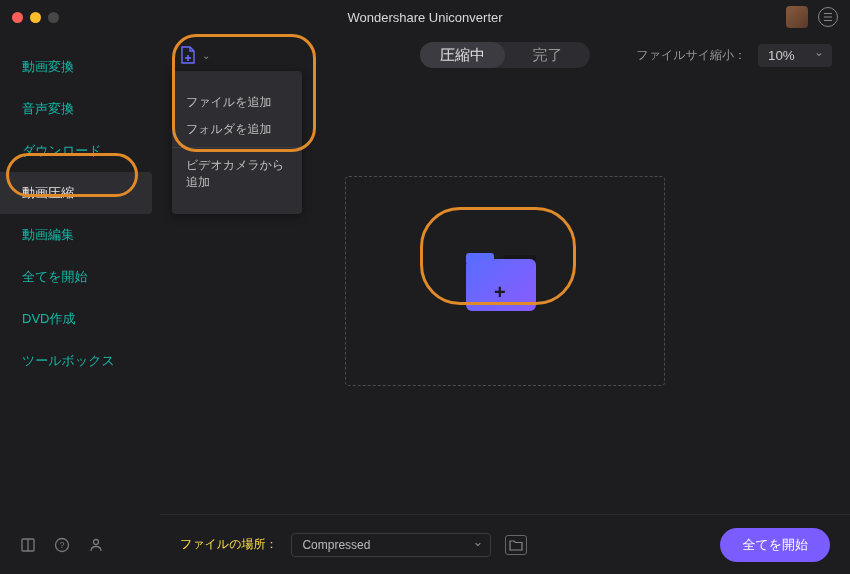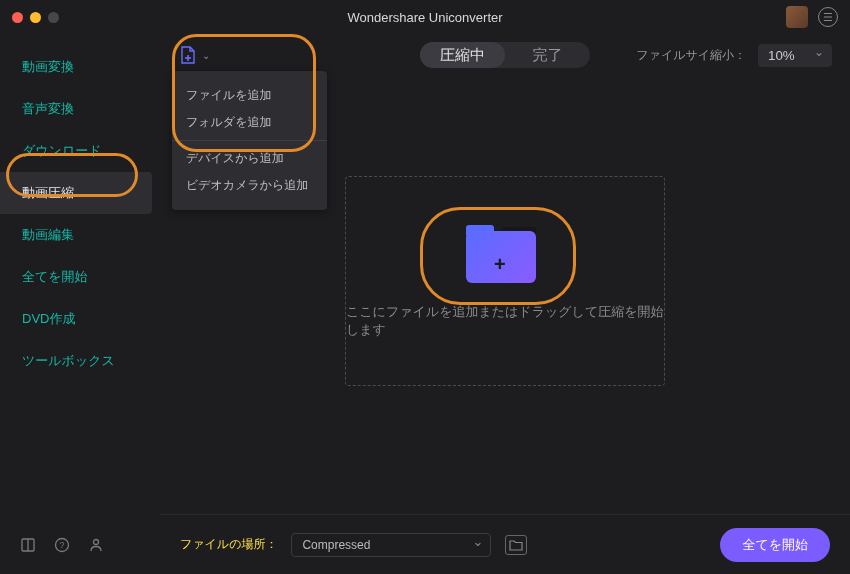--- a/index.html
+++ b/index.html
@@ -45,21 +45,21 @@
     height: 42px; display:flex; align-items:center;
     padding: 0 18px; gap: 20px; position:relative;
   }
   .add-btn-wrap { position:relative; }
   .add-icon { display:flex; align-items:center; gap:4px; cursor:pointer; }
   .add-icon svg { display:block; }
   .add-chev { color:#888; font-size:10px; }
   .add-menu {
     position:absolute; top: 26px; left:-6px;
     background:#2d2d32; border-radius:4px;
-    width: 155px; padding: 11px 0;
+    width: 130px; padding: 18px 0;
     box-shadow: 0 2px 8px rgba(0,0,0,0.4);
   }
   .add-menu-item { padding: 5px 14px; color:#c0c0c0; font-size:12px; cursor:pointer; }
   .menu-divider { border-top:1px solid #3d3d43; margin:4px 0; }
   .tab-pill {
     position:absolute; left:50%; transform:translateX(-50%);
     display:flex; background:#2c2c31; border-radius:14px; height:26px;
     width:170px;
   }
   .tab { flex:1; text-align:center; line-height:26px; font-size:15px; color:#999; cursor:pointer; }
@@ -150,21 +150,20 @@
               <path d="M12 2v4h4" fill="none" stroke="#6a6cff" stroke-width="1.4"></path>
               <line x1="10" y1="10" x2="10" y2="16" stroke="#6a6cff" stroke-width="1.6"></line>
               <line x1="7" y1="13" x2="13" y2="13" stroke="#6a6cff" stroke-width="1.6"></line>
             </svg>
           <span class="add-chev">⌄</span>
         </div>
         <div class="add-menu">
           <div class="add-menu-item">ファイルを追加</div>
           <div class="add-menu-item">フォルダを追加</div>
           <div class="menu-divider"></div>
-          <div class="add-menu-item">デバイスから追加</div>
           <div class="add-menu-item">ビデオカメラから追加</div>
         </div>
       </div>
 
       <div class="tab-pill">
         <div class="tab active">圧縮中</div>
         <div class="tab">完了</div>
       </div>
 
       <div class="size-opt">
@@ -177,21 +176,20 @@
       </div>
     </div>
 
     <div class="drop-area">
       <div class="folder-icon">
         <div class="folder-back"></div>
         <div class="folder-tab"></div>
         <div class="folder-front"></div>
         <div class="folder-plus">+</div>
       </div>
-      <div class="drop-text">ここにファイルを追加またはドラッグして圧縮を開始します</div>
     </div>
 
     <div class="footer">
       <span class="foot-label">ファイルの場所：</span>
       <div class="sel-wrap">
         <select class="foot-sel">
           <option>Compressed</option>
         </select>
       </div>
       <div class="folder-btn">

